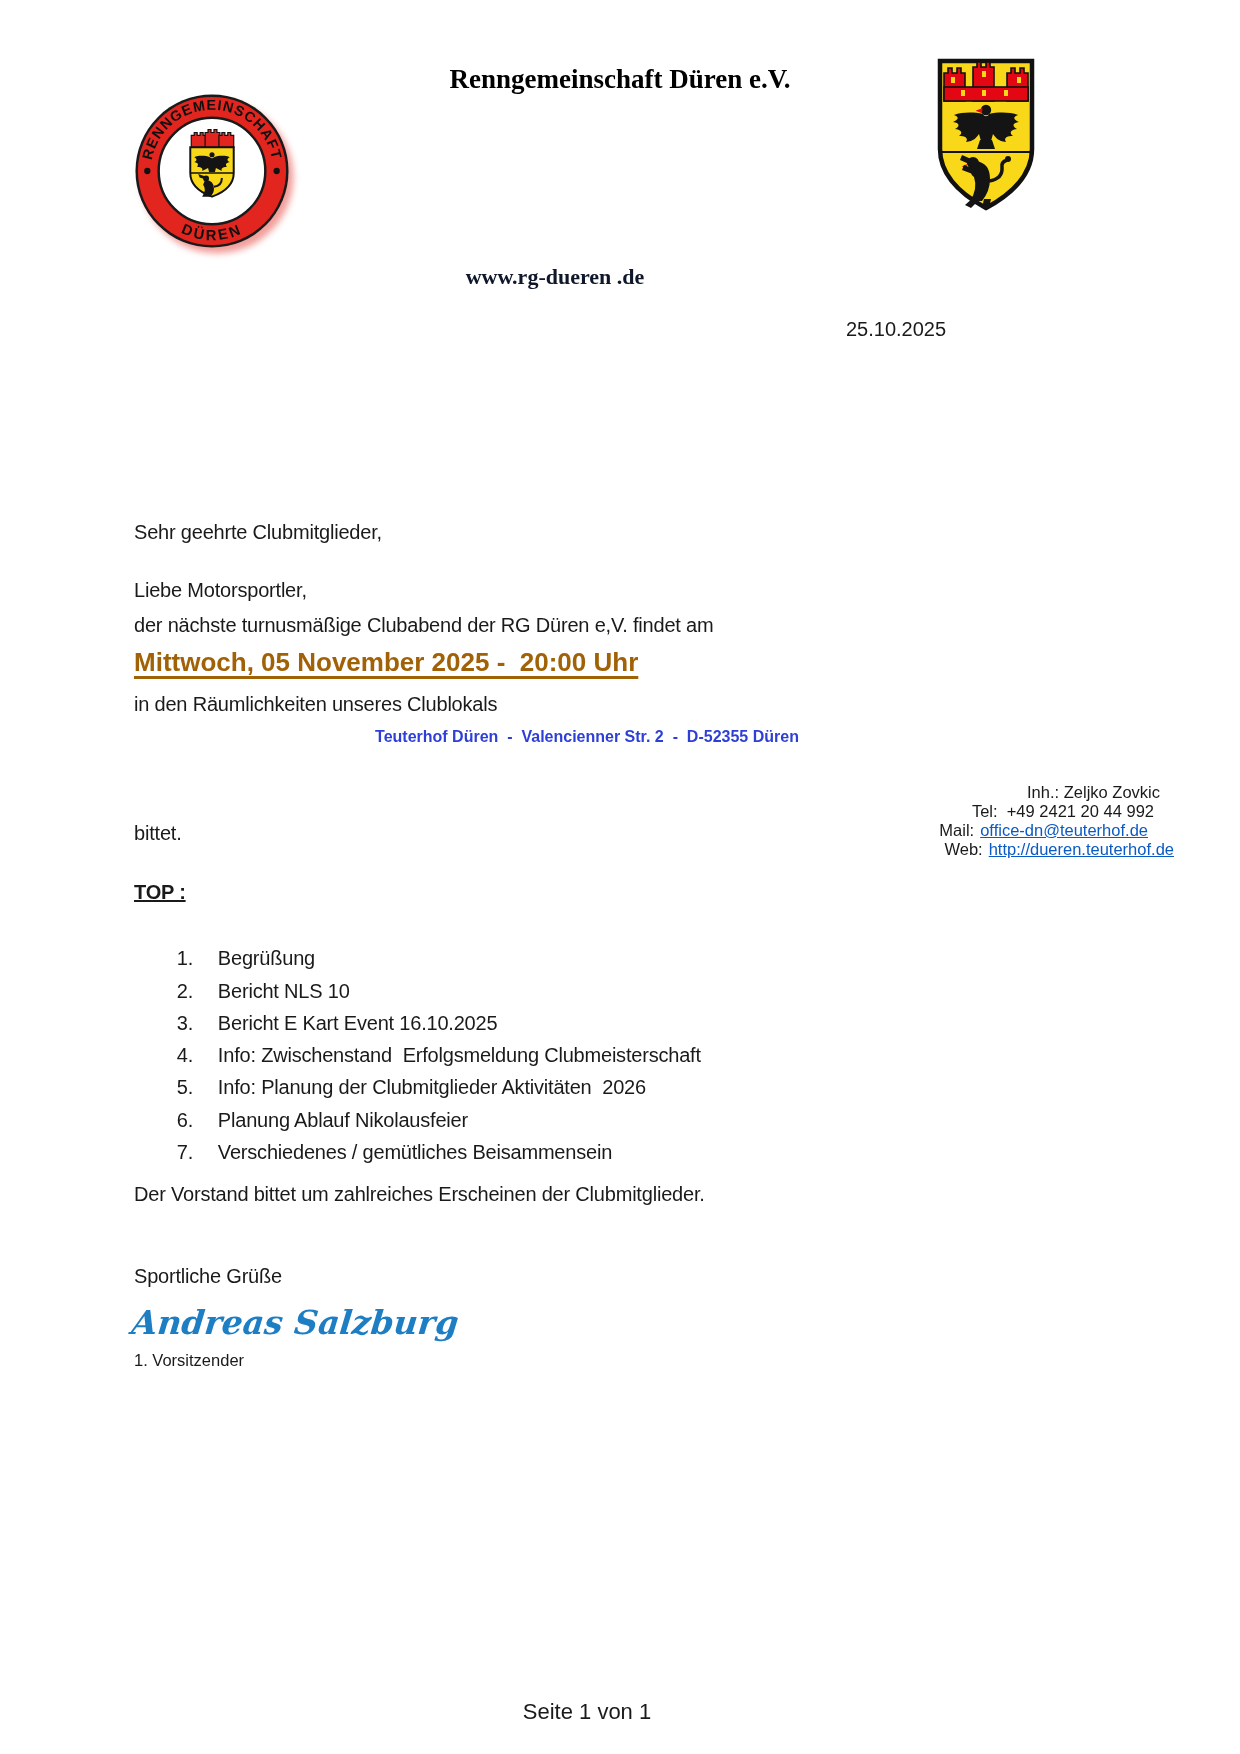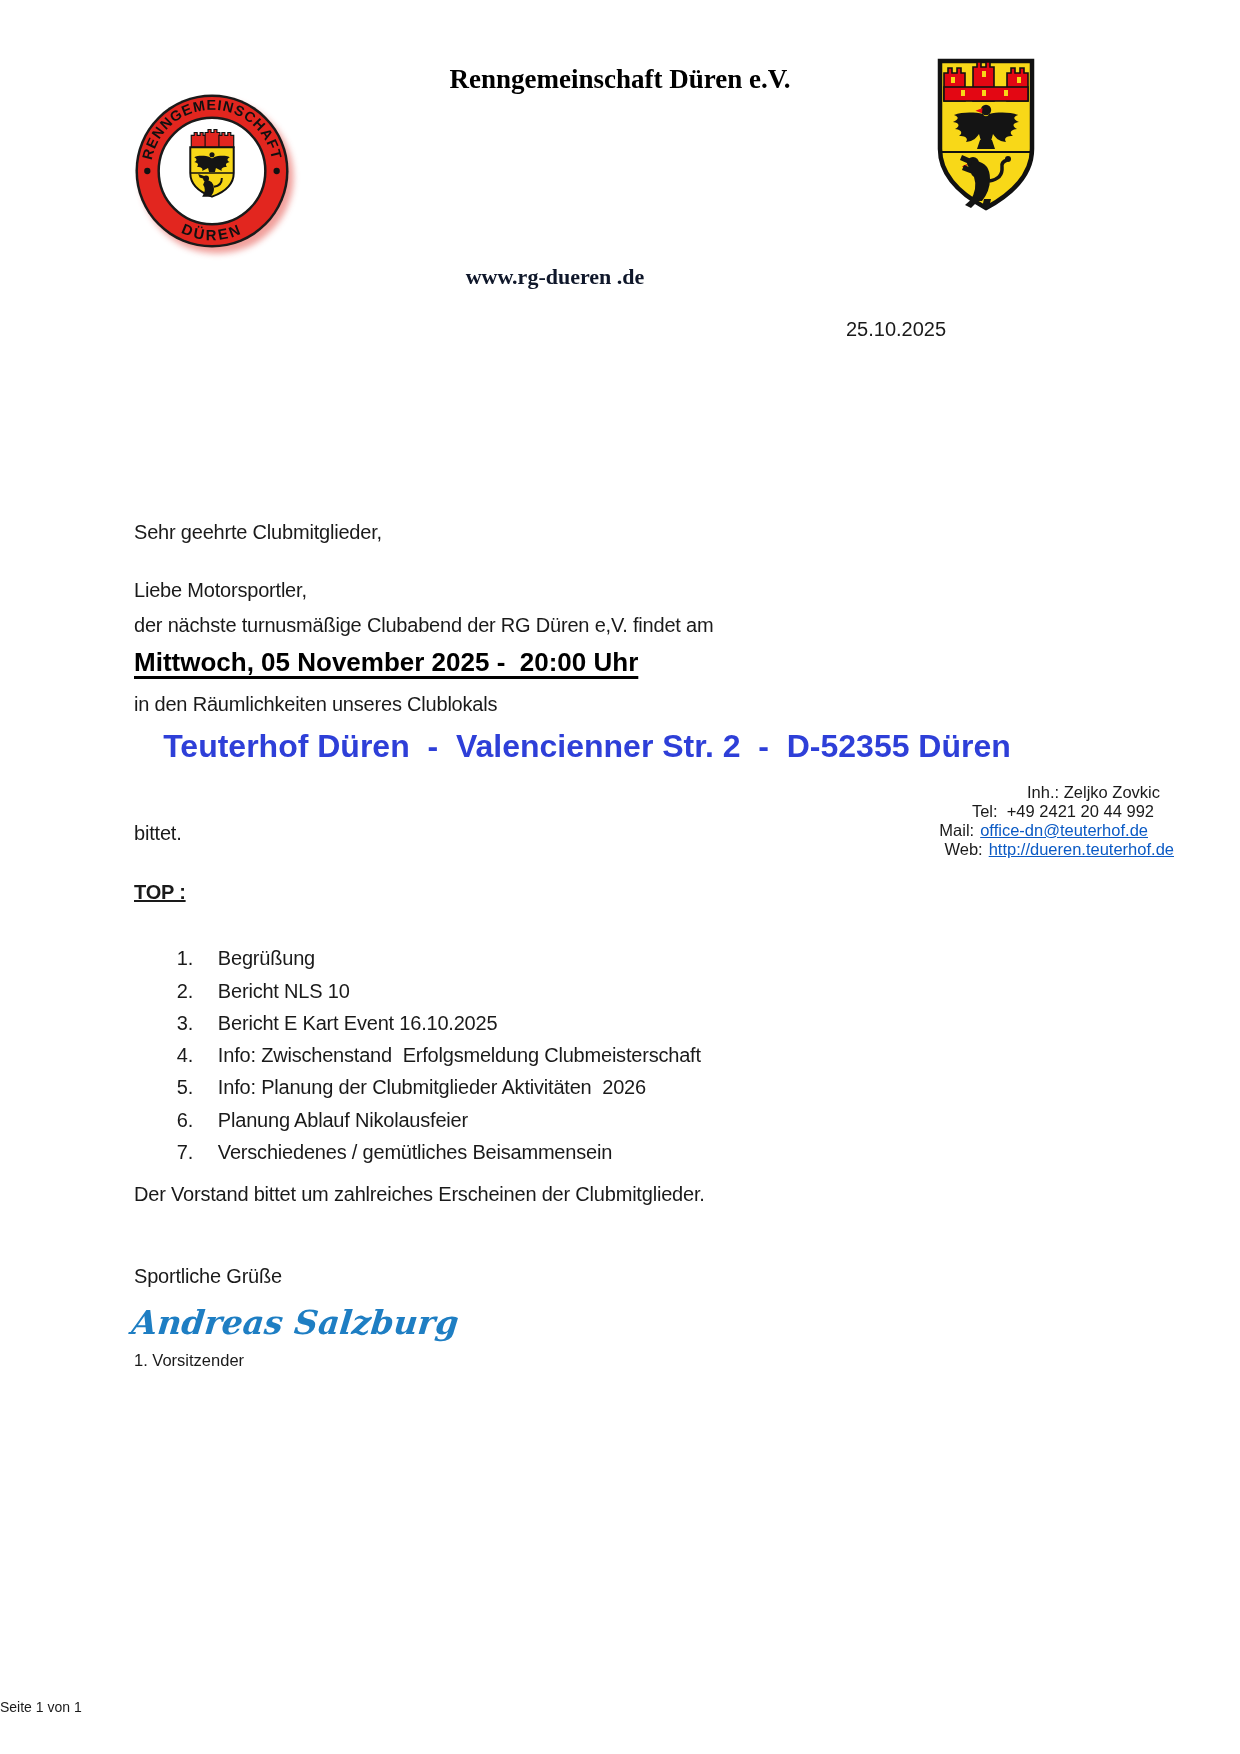--- a/index.html
+++ b/index.html
@@ -38,30 +38,30 @@
   }
   .date-line{ top:318px;left:846px;font-size:20px; }
 
   
   .bodyline{ left:134px;font-size:20px;letter-spacing:-0.2px; }
   .salut1{ top:521px; }
   .salut2{ top:555px;margin-top:24px; }
   .intro { top:614px; }
   .event-line{
     top:647px;left:134px;
-    font-size:26px;font-weight:bold;color:#000000;
+    font-size:26px;font-weight:bold;color:#a16207;
     text-decoration:underline;
     text-decoration-thickness:2.5px;
     text-underline-offset:5px;
   }
   .location-line{ top:693px; }
   .venue-line{
     top:728px;left:0;right:66px;
     text-align:center;
-    font-size:32px;font-weight:bold;
+    font-size:16px;font-weight:bold;
     color:#2e3fd8;
   }
   .contact-line{
     top:764px;left:0;right:66px;
     text-align:right;
     font-size:16.5px;
   }
   .contact-line .gap-s{margin-left:14px;}
   .contact-line .gap-m{margin-left:20px;}
   .contact-line .gap-l{margin-left:26px;}
@@ -83,22 +83,22 @@
     font-family:"DejaVu Serif",serif;
     font-style:italic;
     font-weight:bold;
     font-size:33px;
     color:#1e7ec3;
     transform:skewX(-6deg);
   }
   .signer-title{ top:1351px;font-size:16.5px;letter-spacing:0; }
   .footer-line{
     top:1699px;left:0;right:66px;
-    text-align:left;
-    font-size:14px;
+    text-align:center;
+    font-size:22px;
   }
 </style>
 </head>
 <body>
 
 <div class="sheet">
 
   <svg class="abs badge" viewBox="0 0 160 160">
     <defs>
       <path id="arcTop" d="M 18 80 A 62 62 0 1 1 142 80"></path>

